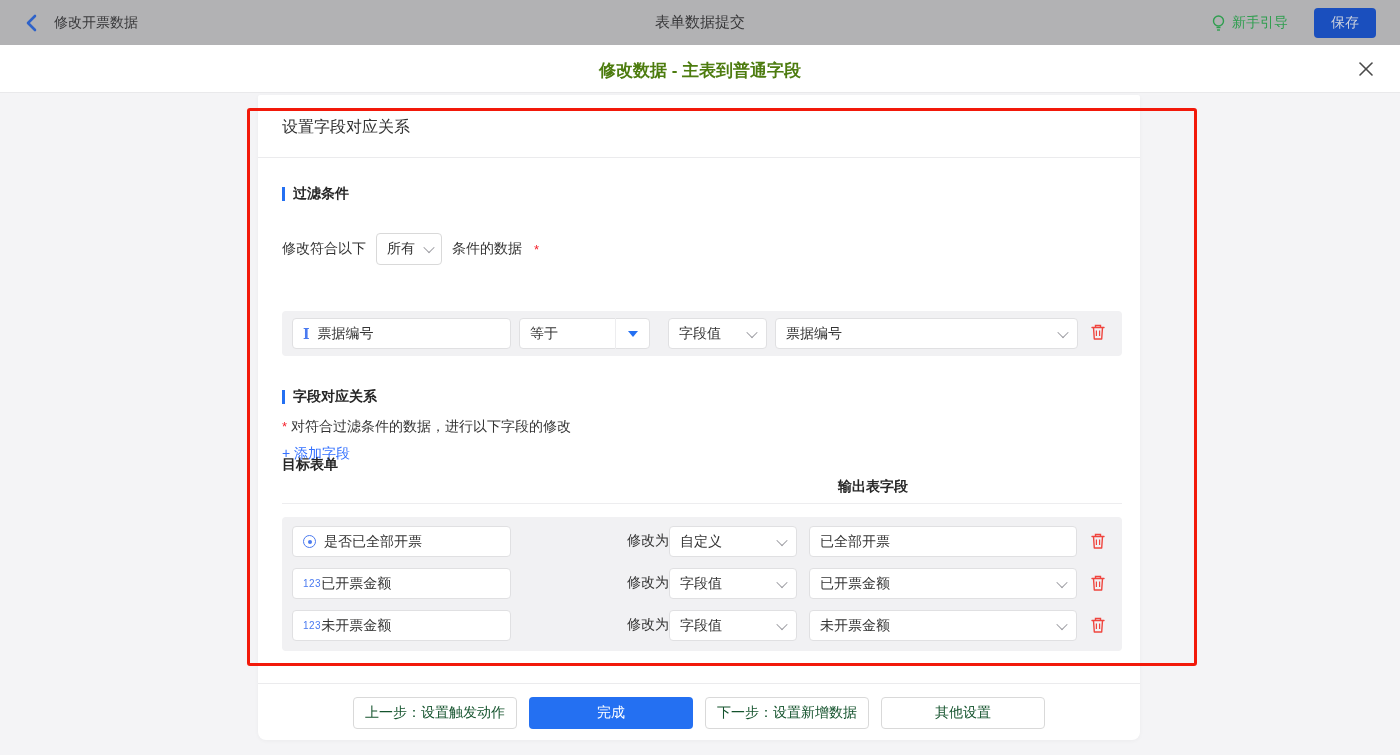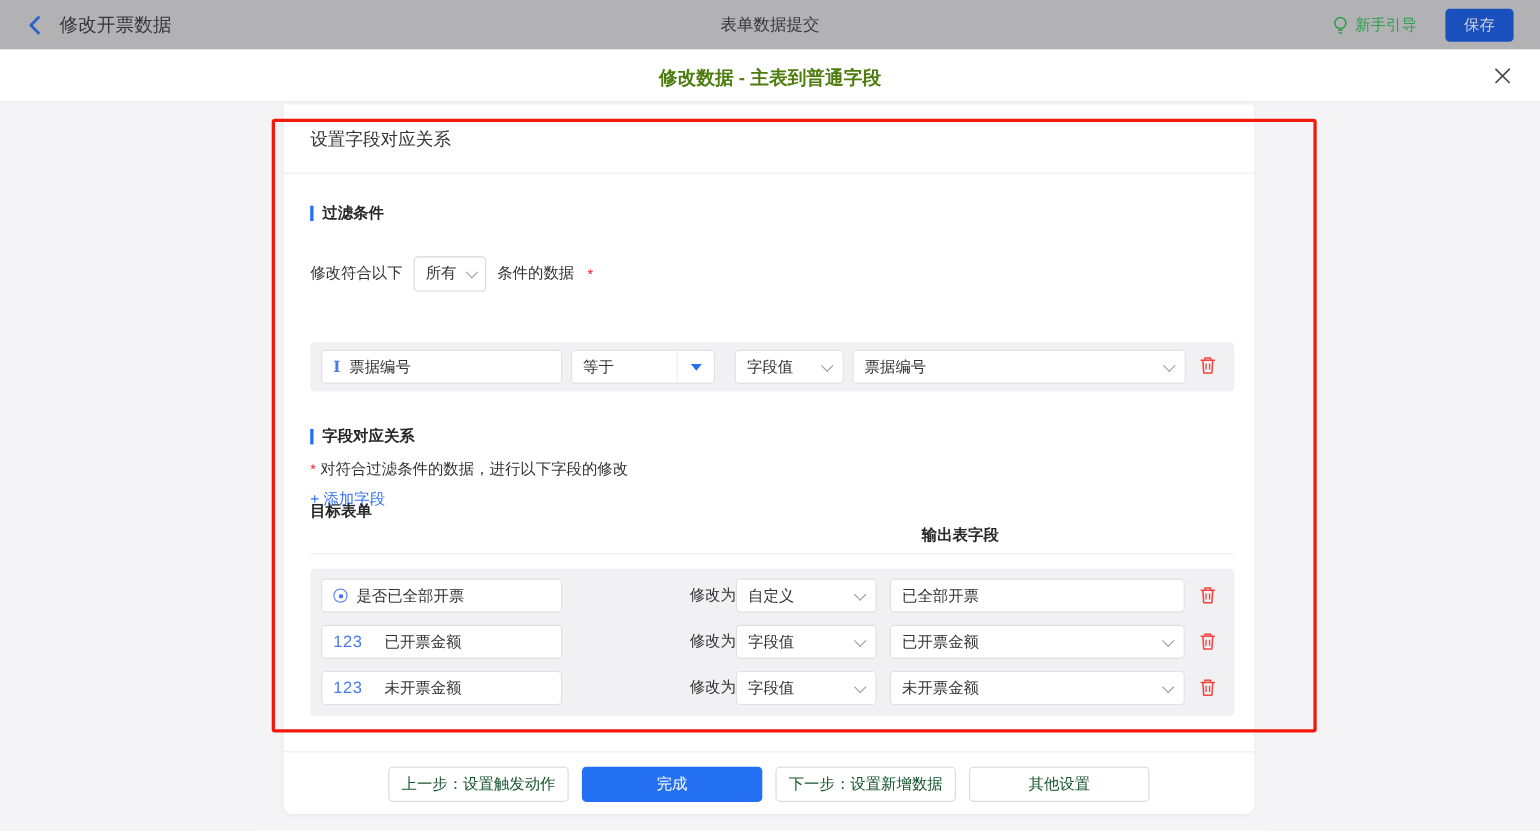--- a/index.html
+++ b/index.html
@@ -5,21 +5,21 @@
   * { margin:0; padding:0; box-sizing:border-box; }
   html,body { width:1400px; height:755px; overflow:hidden;
     font-family:"Liberation Sans","DejaVu Sans",sans-serif; }
   body { position:relative; background:#f4f4f6; }
 
   
   .topbar { position:absolute; left:0; top:0; width:1400px; height:45px;
     background:#b2b2b4; display:flex; align-items:center; }
   .topbar-left { position:absolute; left:24px; top:0; height:45px; display:flex; align-items:center; gap:14px; }
   .back-btn { display:flex; align-items:center; cursor:pointer; }
-  .topbar-title { font-size:17px; color:#38383a; }
+  .topbar-title { font-size:14px; color:#38383a; }
   .topbar-center { position:absolute; left:0; width:1400px; text-align:center; font-size:15px; color:#38383a; }
   .topbar-right { position:absolute; right:24px; top:0; height:45px; display:flex; align-items:center; gap:26px; }
   .guide { display:flex; align-items:flex-end; gap:6px; color:#2f9e4f; font-size:14px; cursor:pointer; }
   .save-btn { width:62px; height:30px; background:#1a4fbe; border:none; border-radius:4px;
     color:#cdd2dd; font-size:14px; cursor:pointer; }
 
   
   .dlg-header { position:absolute; left:0; top:45px; width:1400px; height:48px; background:#ffffff;
     border-bottom:1px solid #e9e9eb; }
   .dlg-title { position:absolute; left:0; width:1400px; top:14px; text-align:center;
@@ -58,21 +58,21 @@
   .fld .chev { margin-left:auto; }
   .chev { width:8px; height:8px; border-right:1.5px solid #9b9ba1; border-bottom:1.5px solid #9b9ba1;
     transform:rotate(45deg) translate(-1px,-1px); flex:0 0 auto; }
   .caret-blue { width:0; height:0; border-left:5px solid transparent; border-right:5px solid transparent;
     border-top:6px solid #2470f2; flex:0 0 auto; }
   .op-split { margin-left:auto; display:flex; align-items:center; height:31px; }
   .op-div { width:1px; height:31px; background:#ededef; margin-right:12px; }
 
   .t-icon { font-family:"DejaVu Serif",serif; color:#4a7af0; font-size:14px; font-weight:bold;
     margin-right:8px; line-height:1; }
-  .num-icon { color:#4a7af0; font-size:15px; margin-right:20px; letter-spacing:0.5px; }
+  .num-icon { color:#4a7af0; font-size:10px; margin-right:0; letter-spacing:0.5px; }
   .radio-icon { width:13px; height:13px; border:1.5px solid #4a7af0; border-radius:50%;
     margin-right:8px; position:relative; flex:0 0 auto; }
   .radio-icon::after { content:""; position:absolute; left:3.5px; top:3.5px; width:4px; height:4px;
     border-radius:50%; background:#4a7af0; }
 
   .trash { position:absolute; left:808px; width:18px; height:20px; top:6px; cursor:pointer; }
   .modify-lbl { position:absolute; left:345px; top:7px; font-size:14px; color:#333; }
 
   .col-head { position:absolute; font-size:14px; font-weight:bold; color:#262626; }
   .head-divider { position:absolute; left:24px; top:408px; width:840px; height:1px; background:#ededef; }

